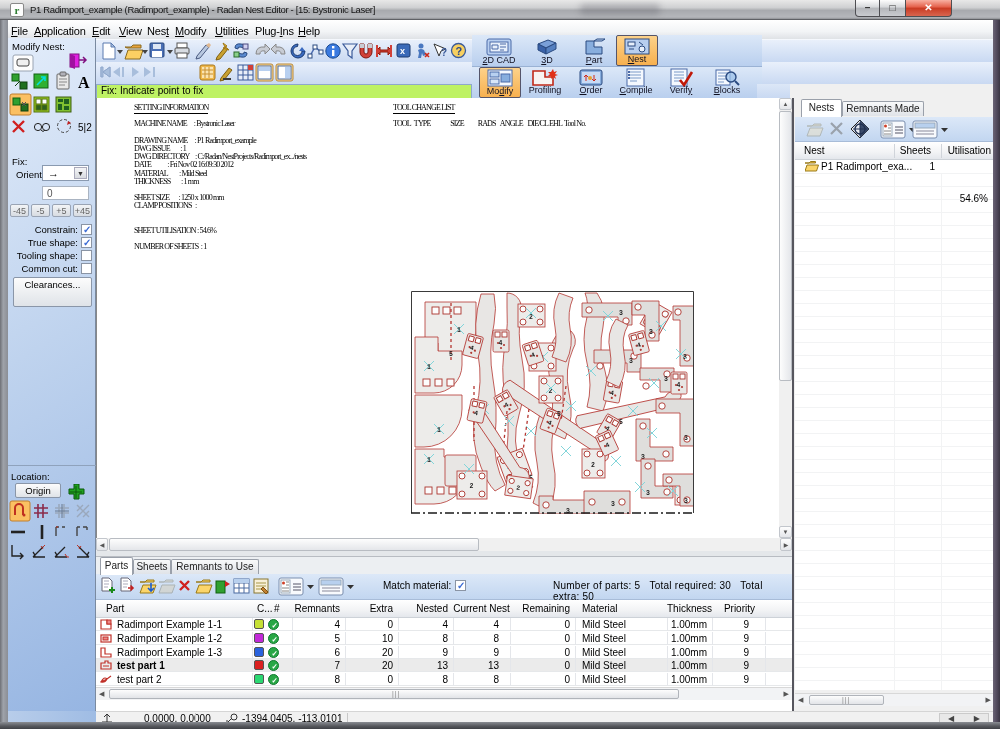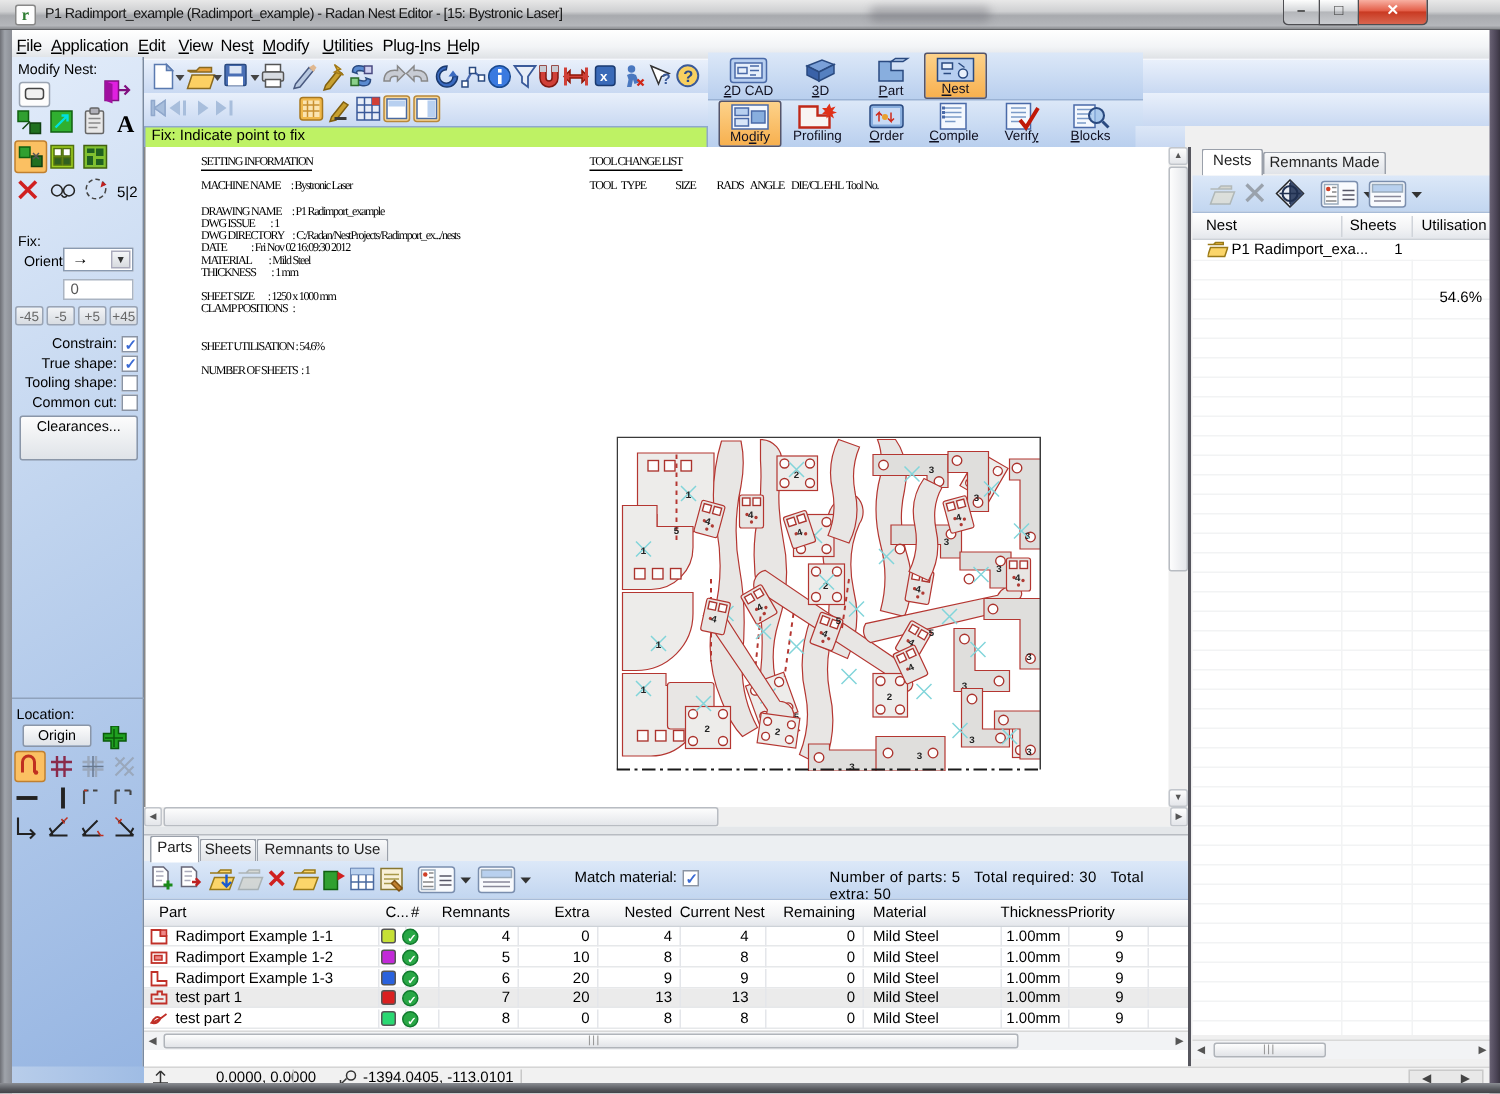--- a/index.html
+++ b/index.html
@@ -964,21 +964,21 @@
 <span style="left:10px;">Part</span>
 <span style="left:161px;">C...</span>
 <span style="left:178px;">#</span>
 <span style="left:196px;width:48px;text-align:right;">Remnants</span>
 <span style="left:249px;width:48px;text-align:right;">Extra</span>
 <span style="left:302px;width:50px;text-align:right;">Nested</span>
 <span style="left:357px;width:57px;text-align:center;">Current Nest</span>
 <span style="left:414px;width:60px;text-align:right;">Remaining</span>
 <span style="left:486px;">Material</span>
 <span style="left:571px;width:40px;text-align:right;">Thickness</span>
-<span style="left:616px;width:43px;text-align:left;">Priority</span>
+<span style="left:616px;width:43px;text-align:right;">Priority</span>
 </div>
 <div id="btrows">
       <div class="brow" style="top:62px;background:#fff;border-bottom:1px solid #e6e8ea;">
 <span style="left:4px;top:1px;"><svg width="12" height="11" viewBox="0 0 12 11">
             <path d="M1,1 h6 v4 h4 v5 h-10z" fill="none" stroke="#c03028" stroke-width="1.2"></path>
             <rect x="7" y="1" width="4" height="4" fill="#e88" stroke="#c03028"></rect>
           </svg></span>
 <span style="left:21px;">Radimport Example 1-1</span>
 <div class="chip" style="background:#c6e035;"></div>
 <div class="gcheck"></div>
@@ -1055,21 +1055,21 @@
 <div class="bvline" style="left:479px;"></div>
 <div class="bvline" style="left:571px;"></div>
 <div class="bvline" style="left:616px;"></div>
 <div class="bvline" style="left:669px;"></div>
 </div>
 <div class="brow" style="top:103px;background:#ebebeb;border-bottom:1px solid #e6e8ea;">
 <span style="left:4px;top:1px;"><svg width="12" height="11" viewBox="0 0 12 11">
             <path d="M1,3 h4 v-2 h3 v2 h3 v6 h-10 z" fill="none" stroke="#c03028" stroke-width="1.2"></path>
             <path d="M3,6 h6" stroke="#c03028"></path>
           </svg></span>
-<span style="left:21px;">test part 1</span>
+<span style="left:21px;font-weight:bold;">test part 1</span>
 <div class="chip" style="background:#da2020;"></div>
 <div class="gcheck"></div>
 <span style="left:196px;width:48px;text-align:right;">7</span>
 <span style="left:249px;width:48px;text-align:right;">20</span>
 <span style="left:302px;width:50px;text-align:right;">13</span>
 <span style="left:357px;width:46px;text-align:right;">13</span>
 <span style="left:414px;width:60px;text-align:right;">0</span>
 <span style="left:486px;">Mild Steel</span>
 <span style="left:571px;width:40px;text-align:right;">1.00mm</span>
 <span style="left:616px;width:37px;text-align:right;">9</span>

